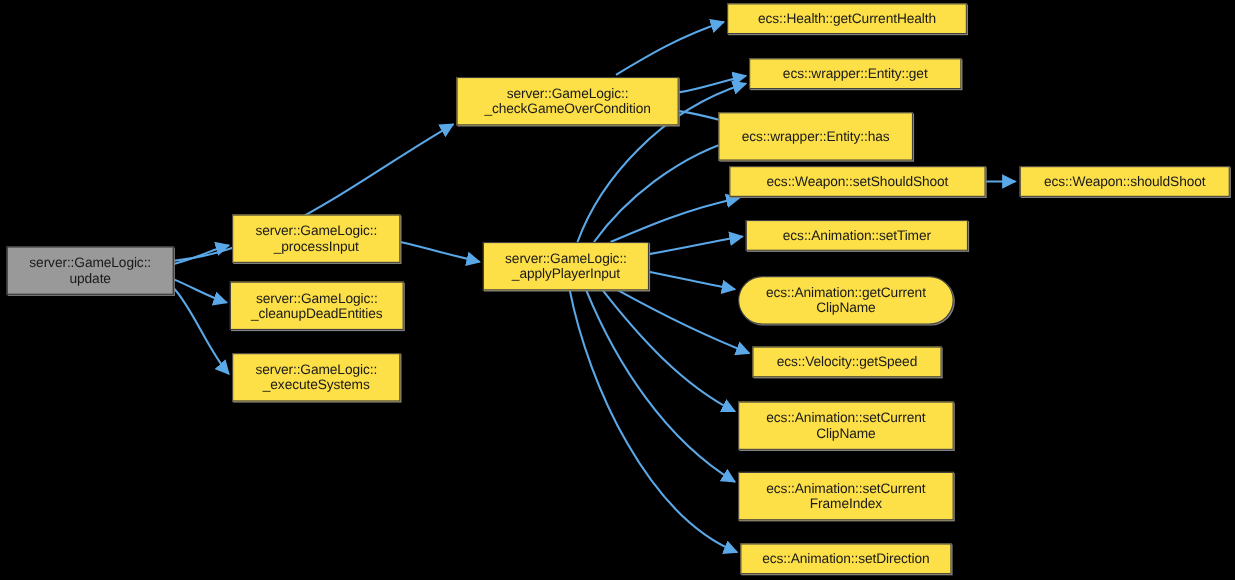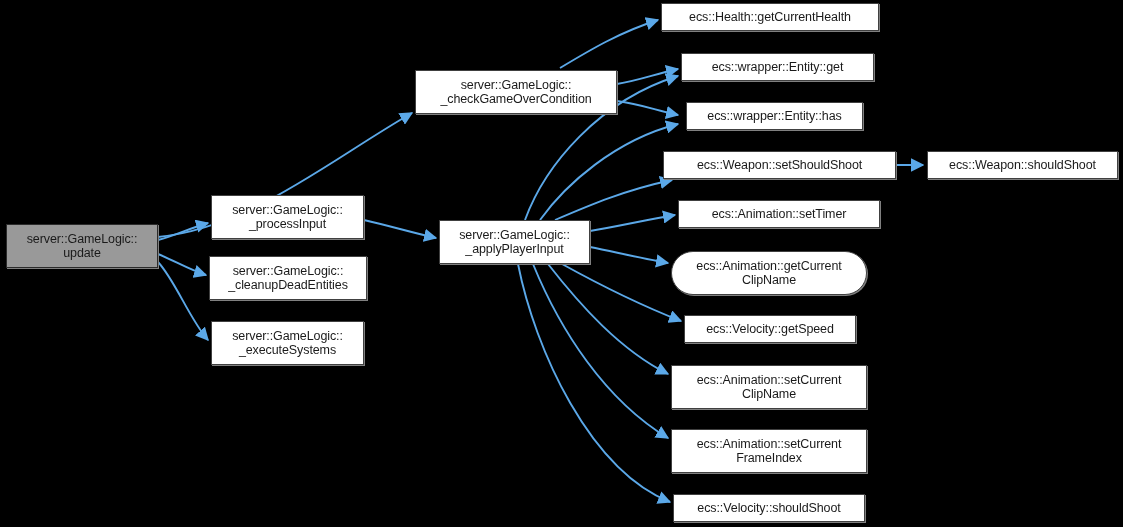--- a/index.html
+++ b/index.html
@@ -7,21 +7,21 @@
     position:relative;
     width:1123px;height:527px;
     background:#000;
     font-family:"Liberation Sans","DejaVu Sans",sans-serif;
     overflow:hidden;
   }
   #edges{position:absolute;left:0;top:0;width:1123px;height:527px;pointer-events:none;}
   .node{
     position:absolute;
     box-sizing:border-box;
-    background:#ffffff;
+    background:#fde047;
     border:1px solid #404040;
     box-shadow:1px 1px 0 0 #808080;
     display:flex;align-items:center;justify-content:center;
     text-align:center;
     color:#1a1a1a;
     font-size:12.5px;
     line-height:14.5px;
     letter-spacing:-0.1px;
     white-space:pre-line;
     padding:0 4px;
@@ -65,26 +65,26 @@
       <div class="node" style="left: 211px; top: 195px; width: 153px; height: 44px;">server::GameLogic::
 _processInput</div>
       <div class="node" style="left: 209px; top: 256px; width: 158px; height: 44px;">server::GameLogic::
 _cleanupDeadEntities</div>
       <div class="node" style="left: 211px; top: 321px; width: 153px; height: 44px;">server::GameLogic::
 _executeSystems</div>
       <div class="node" style="left: 439px; top: 220px; width: 151px; height: 44px;">server::GameLogic::
 _applyPlayerInput</div>
       <div class="node" style="left: 661px; top: 3px; width: 218px; height: 28px;">ecs::Health::getCurrentHealth</div>
       <div class="node" style="left: 681px; top: 53px; width: 193px; height: 28px;">ecs::wrapper::Entity::get</div>
-      <div class="node" style="left: 686px; top: 102px; width: 177px; height: 28px;">ecs::wrapper::Entity::has</div>
+      <div class="node" style="left: 653px; top: 102px; width: 177px; height: 44px;">ecs::wrapper::Entity::has</div>
       <div class="node" style="left: 663px; top: 151px; width: 233px; height: 28px;">ecs::Weapon::setShouldShoot</div>
       <div class="node" style="left: 927px; top: 151px; width: 191px; height: 28px;">ecs::Weapon::shouldShoot</div>
       <div class="node" style="left: 678px; top: 200px; width: 202px; height: 28px;">ecs::Animation::setTimer</div>
       <div class="node" style="left: 671px; top: 251px; width: 196px; height: 44px; border-radius: 22px;">ecs::Animation::getCurrent
 ClipName</div>
       <div class="node" style="left: 684px; top: 315px; width: 172px; height: 28px;">ecs::Velocity::getSpeed</div>
       <div class="node" style="left: 671px; top: 365px; width: 196px; height: 44px;">ecs::Animation::setCurrent
 ClipName</div>
       <div class="node" style="left: 671px; top: 429px; width: 196px; height: 44px;">ecs::Animation::setCurrent
 FrameIndex</div>
-      <div class="node" style="left: 673px; top: 494px; width: 192px; height: 28px;">ecs::Velocity::shouldShoot</div>
+      <div class="node" style="left: 673px; top: 494px; width: 192px; height: 28px;">ecs::Animation::setDirection</div>
     </div>
 </div>
 
 </body></html>

